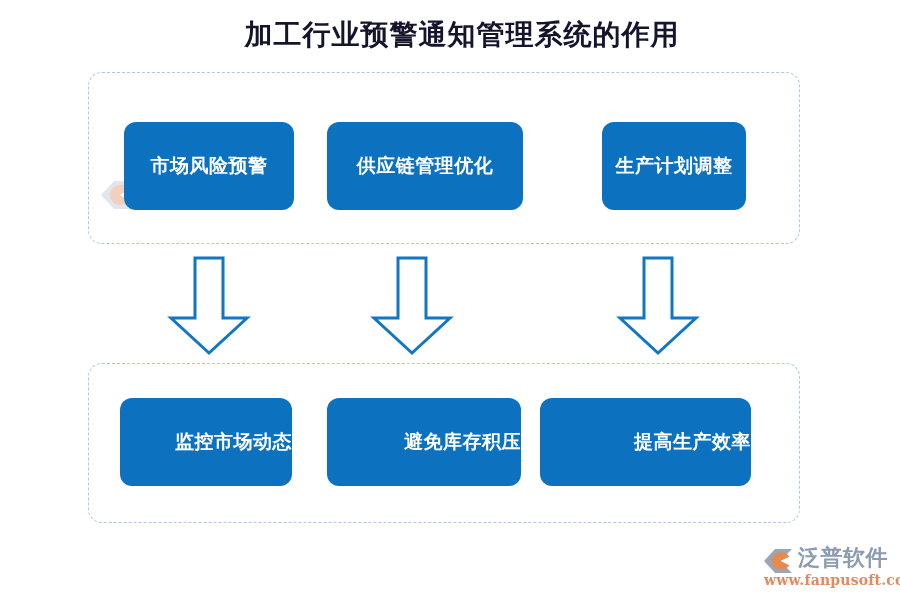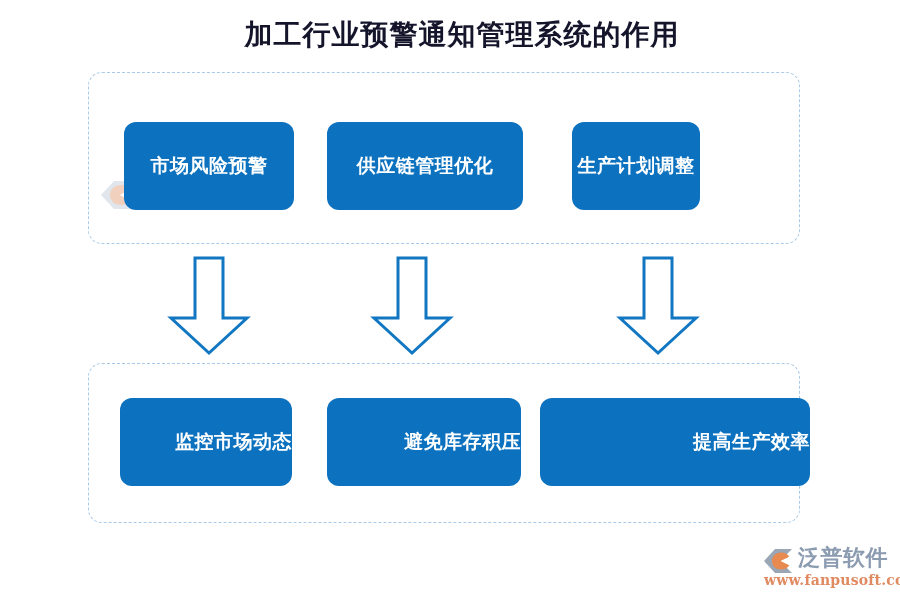--- a/index.html
+++ b/index.html
@@ -78,27 +78,27 @@
     color: #ffffff;
     letter-spacing: 0.5px;
     white-space: nowrap;
     text-align: center;
   }
 
   
   .top-node  { top: 122px; height: 88px; }
   #node-t0 { left: 124px; width: 170px; }
   #node-t1 { left: 327px; width: 196px; }
-  #node-t2 { left: 572px; width: 128px; }
+  #node-t2 { left: 602px; width: 144px; }
 
   
   .bottom-node { top: 398px; height: 88px; justify-content: flex-end; }
   #node-b0 { left: 120px; width: 172px; }
   #node-b1 { left: 327px; width: 194px; }
-  #node-b2 { left: 540px; width: 270px; }
+  #node-b2 { left: 540px; width: 211px; }
 
   
   .arrow {
     position: absolute;
     top: 256px;
     width: 86px;
     height: 100px;
     z-index: 2;
   }
   #arrow-0 { left: 166px; }

